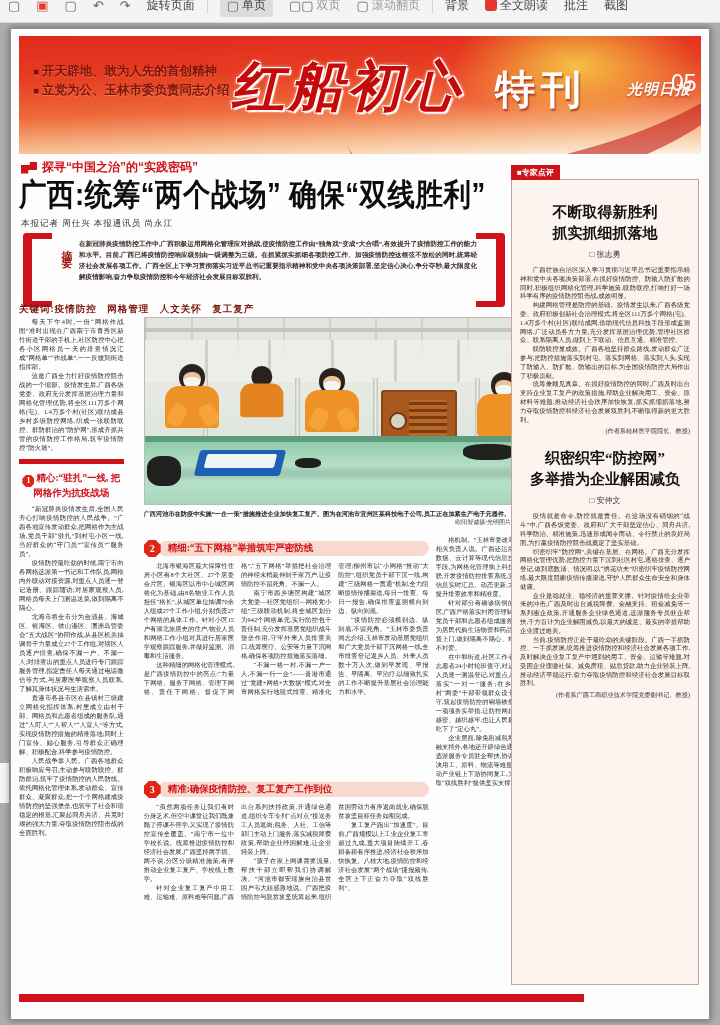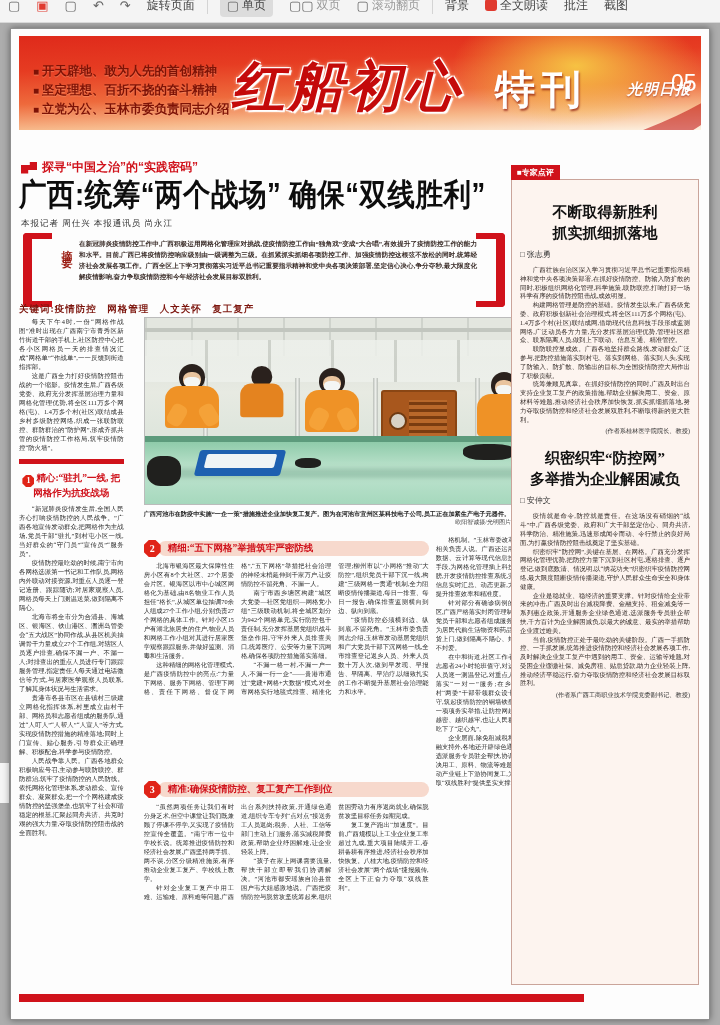--- a/index.html
+++ b/index.html
@@ -13,21 +13,21 @@
   .tb-item{display:flex;align-items:center;gap:3px;margin:0 8px;}
   .tb-item.sel{background:#dcdcdc;border-radius:4px;padding:3px 7px;}
   .tb-item.dim{color:#9a9a9a;}
   .tb-ico{font-size:13px;color:#666;}
   .tb-sep{width:1px;height:18px;background:#d4d4d4;margin:0 4px;}
   .tb-red{width:12px;height:12px;background:#e03a2f;border-radius:3px;display:inline-block;}
   
   .page{position:absolute;left:10px;top:28px;width:698px;height:990px;background:#fdfdfd;
         border:1px solid #8f8f8f;box-shadow:0 0 7px rgba(0,0,0,.45);}
   
-  .banner{position:absolute;left:8px;top:7px;width:682px;height:94px;overflow:hidden;
+  .banner{position:absolute;left:8px;top:7px;width:682px;height:118px;overflow:hidden;
           background:linear-gradient(178deg,#df2a1b 0%,#e63c22 30%,#ee6a3c 58%,#f7b98b 80%,#fdf3e4 100%);}
   .banner-yellow{position:absolute;right:-40px;top:-50px;width:330px;height:160px;
           background:radial-gradient(closest-side,#f6c243 0%,rgba(246,194,67,0) 75%);}
   .ribbon1{position:absolute;right:-60px;top:-30px;width:420px;height:150px;border-radius:50%;
            border-bottom:26px solid rgba(190,10,10,.55);transform:rotate(-14deg);}
   .ribbon2{position:absolute;right:-90px;top:10px;width:420px;height:170px;border-radius:50%;
            border-bottom:18px solid rgba(255,235,210,.5);transform:rotate(-10deg);}
   .slogans{position:absolute;left:14px;top:26px;color:#7d1206;
            font-family:"Liberation Sans",sans-serif;font-weight:bold;font-size:12.5px;line-height:19px;
            text-shadow:0 1px 1px rgba(255,190,150,.4);}
@@ -87,21 +87,21 @@
   .coltext.s2{height:215px;}
   .coltext.s3{height:158px;}
   
   .sidebar{position:absolute;left:500px;top:136px;width:190px;height:826px;}
   .sb-tag{position:absolute;left:0;top:0;background:#d0121b;color:#fff;font-size:8px;font-weight:bold;
           padding:2px 6px;font-family:"Liberation Sans",sans-serif;z-index:2;}
   .sb-box{position:absolute;left:0;top:14px;width:188px;height:806px;border:1px solid #caa49a;
           background:#fdf4ef;overflow:hidden;padding:6px 8px;box-sizing:border-box;}
   .sb-title{text-align:center;font-size:15px;font-weight:900;color:#111;line-height:21px;margin-top:16px;}
   .sb-title.b2{margin-top:12px;}
-  .sb-author{text-align:left;font-size:8px;color:#333;margin:5px 0 6px 0;}
+  .sb-author{text-align:center;font-size:8px;color:#333;margin:5px 0 6px 0;}
   .sb-body{font-size:6.4px;line-height:8.8px;color:#332a27;text-align:justify;}
   .sb-credit{font-size:6.2px;color:#333;text-align:right;margin-top:3px;}
   
   .bottom-bar{position:absolute;left:8px;top:965px;width:565px;height:8px;background:#d0121b;}
   .edge-notch{position:absolute;left:0;top:763px;width:9px;height:40px;background:#f5f5f5;}
   
   .ceil{position:absolute;left:0;top:0;width:100%;height:38px;
         background:repeating-linear-gradient(90deg,#cfd3cc 0 2px,#e3e6df 2px 46px);}
   .pipe{position:absolute;left:0;top:10px;width:100%;height:4px;background:#c2c6bf;}
   .winband{position:absolute;left:0;top:22px;width:100%;height:42px;
@@ -183,21 +183,20 @@
 <div class="edge-notch"></div>
 
 <div class="page">
 
   <div class="banner">
     <div class="banner-yellow"></div>
     <div class="ribbon1"></div>
     <div class="ribbon2"></div>
     <div class="slogans">
       <div><span class="sq">■</span><span>开天辟地、敢为人先的首创精神</span></div>
-      <div><span class="sq">■</span><span>坚定理想、百折不挠的奋斗精神</span></div>
       <div><span class="sq">■</span><span>立党为公、玉林市委负责同志介绍</span></div>
     </div>
     <div class="mast-title">红船初心</div>
     <div class="mast-edition">特刊</div>
     <div class="paper-script">光明日报</div>
     <div class="page-no">05</div>
   </div>
 
   <div class="kicker">
     <span class="kicker-flag"></span>

